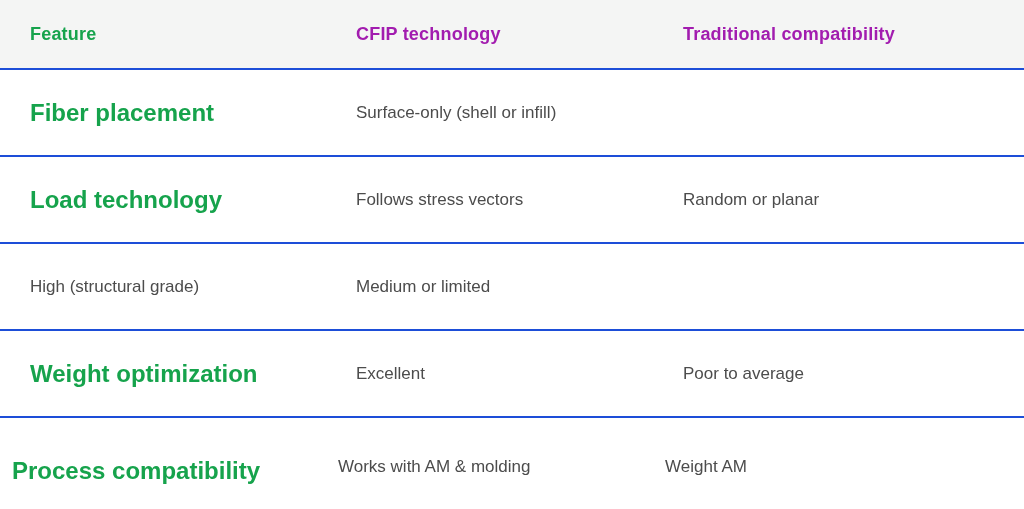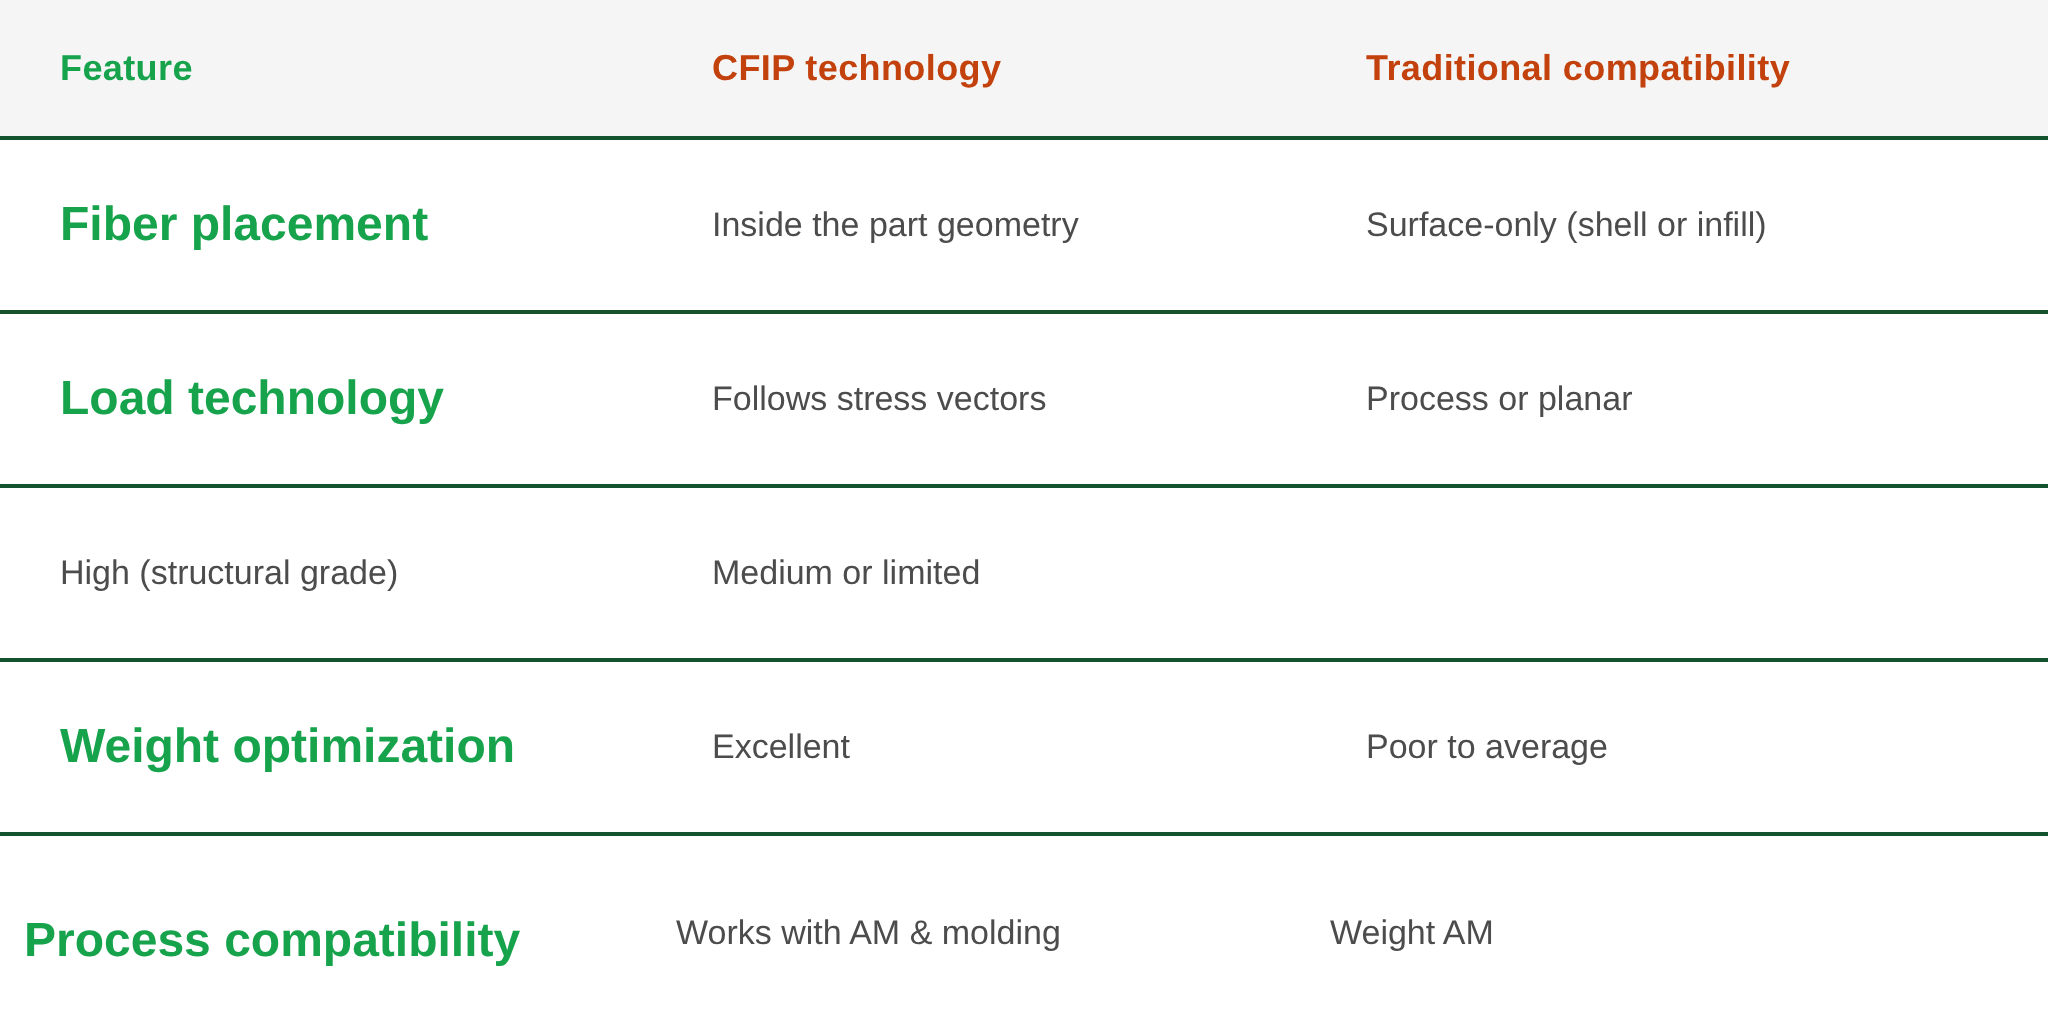--- a/index.html
+++ b/index.html
@@ -13,21 +13,21 @@
     height: 509px;
     background: #ffffff;
     overflow: hidden;
   }
   .row {
     display: grid;
     grid-template-columns: 326px 327px 1fr;
     align-items: center;
     padding-left: 30px;
     height: 87px;
-    border-bottom: 2px solid #14532d;
+    border-bottom: 2px solid #1d4ed8;
     background: #ffffff;
   }
   .row.header {
     height: 70px;
     background: #f4f5f4;
   }
   .row.last {
     border-bottom: none;
     height: 81px;
     align-items: start;
@@ -36,21 +36,21 @@
   .row.last .cell {
     margin-top: 38px;
   }
   .cell {
     padding-right: 16px;
     line-height: 1.25;
   }
   .header .cell {
     font-weight: bold;
     font-size: 18px;
-    color: #c2410c;
+    color: #a21caf;
     letter-spacing: 0.2px;
   }
   .header .cell.feature-head {
     color: #16a34c;
   }
   .cell.feature {
     font-weight: bold;
     font-size: 24px;
     color: #16a34c;
   }
@@ -65,28 +65,27 @@
 <div class="comparison-table">
 
   <div class="row header">
     <div class="cell feature-head">Feature</div>
     <div class="cell">CFIP technology</div>
     <div class="cell">Traditional compatibility</div>
   </div>
 
   <div class="row">
     <div class="cell feature">Fiber placement</div>
-    <div class="cell value">Inside the part geometry</div>
     <div class="cell value">Surface-only (shell or infill)</div>
   </div>
 
   <div class="row">
     <div class="cell feature">Load technology</div>
     <div class="cell value">Follows stress vectors</div>
-    <div class="cell value">Process or planar</div>
+    <div class="cell value">Random or planar</div>
   </div>
 
   <div class="row">
     <div class="cell value">High (structural grade)</div>
     <div class="cell value">Medium or limited</div>
   </div>
 
   <div class="row">
     <div class="cell feature">Weight optimization</div>
     <div class="cell value">Excellent</div>

